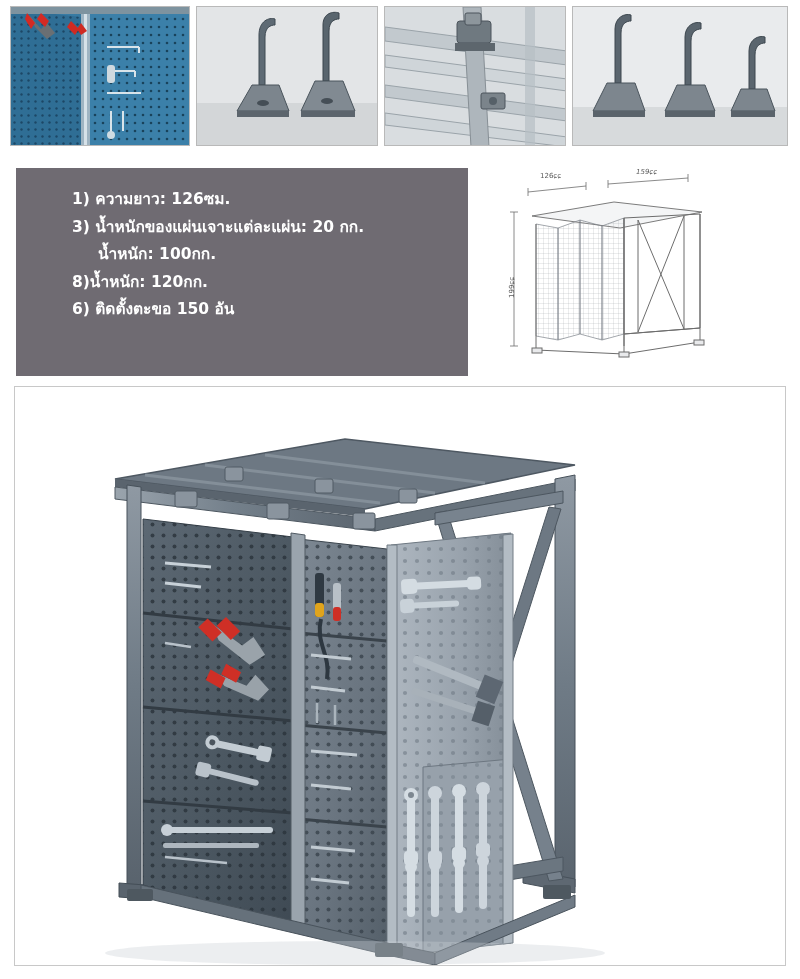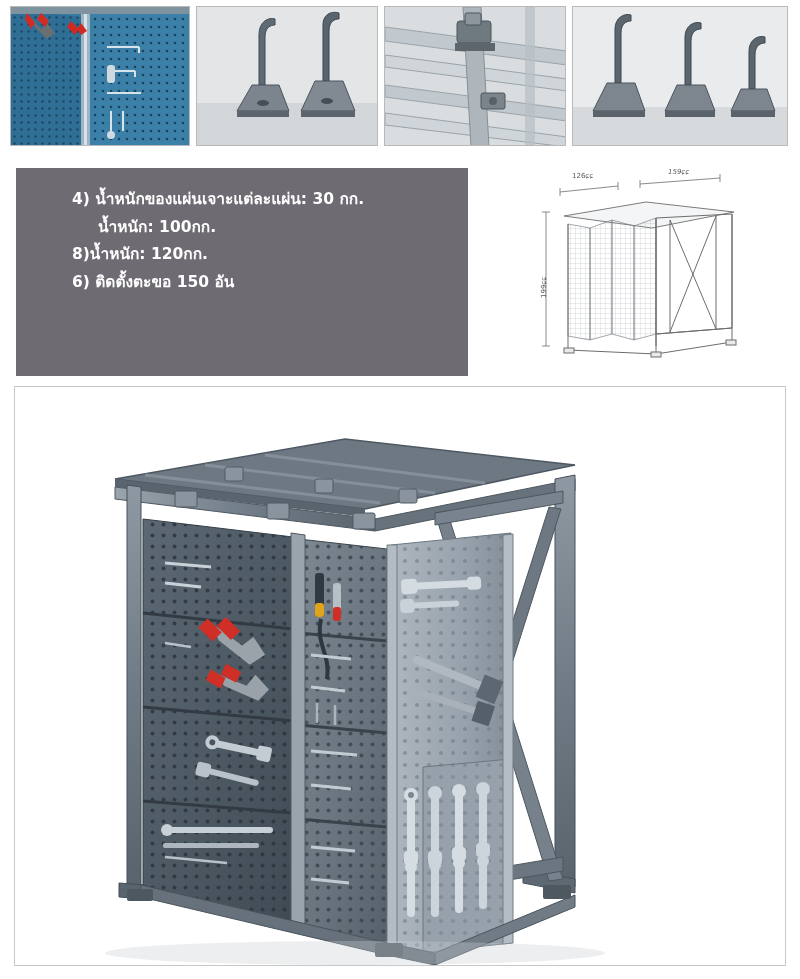--- a/index.html
+++ b/index.html
@@ -64,21 +64,21 @@
   }
   .spec-list li { white-space: nowrap; }
   .spec-sub {
     display: block;
     padding-left: 26px;
   }
 
   
   .drawing {
     position: absolute;
-    left: 520px;
+    left: 488px;
     top: 168px;
     width: 266px;
     height: 208px;
   }
   .dim-label {
     position: absolute;
     font-size: 7px;
     color: #5a5a5a;
     font-family: "DejaVu Sans", "Liberation Sans", sans-serif;
   }
@@ -231,22 +231,23 @@
           <path d="M176,44 C176,32 186,28 192,30 L192,36 C188,36 182,38 182,48 L182,82 L176,82 Z" fill="#5a656e" stroke="#3c464e"></path>
           <path d="M168,82 L194,82 L202,104 L158,104 Z" fill="#7d868e" stroke="#4a545c"></path>
           <rect x="158" y="104" width="44" height="6" fill="#5a636b"></rect>
         </g>
       </svg>
     </div>
   </div>
 
   <div class="spec-box">
     <ul class="spec-list">
+      <li>1) ความยาว: 126ซม.</li>
       <li>
-        <span>4) น้ำหนักของแผ่นเจาะแต่ละแผ่น: 30 กก.</span>
+        <span>3) น้ำหนักของแผ่นเจาะแต่ละแผ่น: 20 กก.</span>
         <span class="spec-sub">น้ำหนัก: 100กก.</span>
       </li>
       <li>8)น้ำหนัก: 120กก.</li>
       <li>6) ติดตั้งตะขอ 150 อัน</li>
     </ul>
   </div>
 
   <div class="drawing">
     <svg width="266" height="208" viewBox="0 0 266 208">
       <defs>

